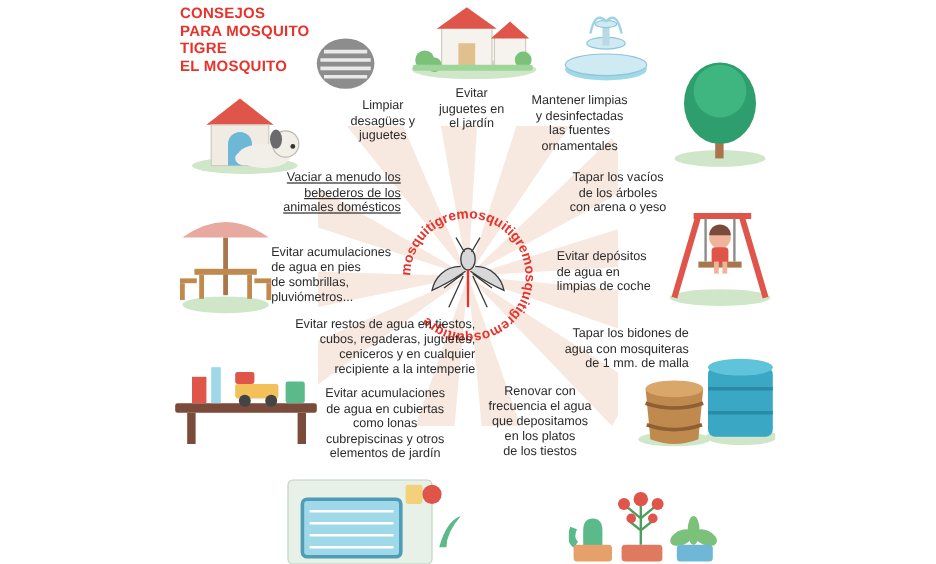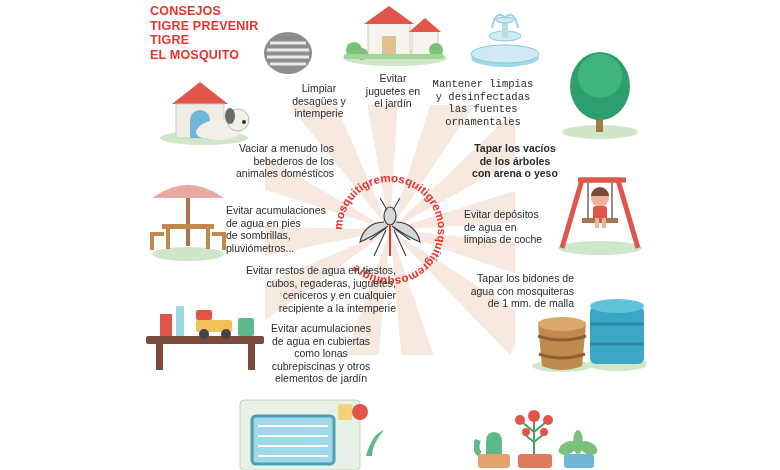--- a/index.html
+++ b/index.html
@@ -55,21 +55,21 @@
       <polygon points="125,125 180,282 140,290"></polygon>
       <polygon points="125,125 110,292 70,282"></polygon>
       <polygon points="125,125 -20,230 -38,195"></polygon>
       <polygon points="125,125 -45,160 -50,120"></polygon>
       <polygon points="125,125 -45,70 -28,35"></polygon>
     </g>
   </svg>
 
   <div class="title">
     <div>CONSEJOS</div>
-    <div>TIGRE PREVENIR</div>
+    <div>PARA MOSQUITO</div>
     <div>TIGRE</div>
     <div>EL MOSQUITO</div>
   </div>
 
   <div class="center">
     <svg class="circ-text" viewBox="0 0 120 120">
       <defs>
         <path id="ringpath" d="M60,60 m-48,0 a48,48 0 1,1 96,0 a48,48 0 1,1 -96,0"></path>
       </defs>
       <text font-size="11.5" font-weight="bold" fill="#e8322a" font-family="'Liberation Sans',sans-serif">
@@ -83,21 +83,21 @@
         <path d="M66,52 C80,52 88,62 90,72 C76,66 68,60 62,56" fill="#d8d8d8"></path>
         <path d="M60,55 L60,86" stroke="#e8322a" stroke-width="2"></path>
         <path d="M56,60 L44,86 M64,60 L76,86 M56,58 L40,70 M64,58 L80,70"></path>
       </g>
     </svg>
   </div>
 
   <div class="tip c" style="left:276px;top:82px;width:86px;">
     <div style="white-space:pre-line">Limpiar
 desagües y
-intemperie</div>
+juguetes</div>
   </div>
   <svg class="ill" style="left:262px;top:30px;" width="52" height="46">
     <ellipse cx="26" cy="23" rx="24" ry="21" fill="#8d8d8d"></ellipse>
     <g stroke="#e9e9e9" stroke-width="3">
       <line x1="8" y1="13" x2="44" y2="13"></line>
       <line x1="5" y1="20" x2="47" y2="20"></line>
       <line x1="5" y1="27" x2="47" y2="27"></line>
       <line x1="8" y1="34" x2="44" y2="34"></line>
     </g>
   </svg>
@@ -117,36 +117,36 @@
     <g fill="#7cc17a">
       <circle cx="14" cy="50" r="8"></circle>
         <circle cx="22" cy="54" r="6"></circle>
       <circle cx="96" cy="50" r="7"></circle>
     </g>
     <g fill="#9ed69a">
         <rect x="4" y="54" width="100" height="5" rx="2"></rect>
       </g>
   </svg>
 
-  <div class="tip c" style="left:428px;top:78px;width:110px;font-family:Liberation Mono, monospace;">
+  <div class="tip c" style="left:428px;top:78px;width:110px;">
     <div style="white-space:pre-line">Mantener limpias
 y desinfectadas
 las fuentes
 ornamentales</div>
   </div>
   <svg class="ill" style="left:468px;top:2px;" width="74" height="68">
     <ellipse cx="37" cy="56" rx="34" ry="9" fill="#9fd8e8"></ellipse>
     <ellipse cx="37" cy="52" rx="34" ry="9" fill="#cfeaf3" stroke="#8cc6d8"></ellipse>
     <ellipse cx="37" cy="34" rx="16" ry="5" fill="#cfeaf3" stroke="#8cc6d8"></ellipse>
     <rect x="34" y="20" width="6" height="16" fill="#b9d9e4"></rect>
     <ellipse cx="37" cy="18" rx="9" ry="3" fill="#cfeaf3" stroke="#8cc6d8"></ellipse>
     <path d="M37,16 C30,8 26,16 24,26 M37,16 C44,8 48,16 50,26" stroke="#9ad3e6" fill="none" stroke-width="2"></path>
   </svg>
 
-  <div class="tip c" style="left:462px;top:142px;width:106px;font-weight:bold;">
+  <div class="tip c" style="left:462px;top:142px;width:106px;">
     <div style="white-space:pre-line">Tapar los vacíos
 de los árboles
 con arena o yeso</div>
   </div>
   <svg class="ill" style="left:556px;top:46px;" width="88" height="94">
     <ellipse cx="44" cy="86" rx="38" ry="7" fill="#cfe6c8"></ellipse>
     <rect x="40" y="58" width="7" height="28" fill="#a9764b"></rect>
     <ellipse cx="44" cy="40" rx="30" ry="34" fill="#2f9e6e"></ellipse>
     <ellipse cx="44" cy="30" rx="22" ry="22" fill="#3fb57f"></ellipse>
   </svg>
@@ -193,20 +193,27 @@
       <ellipse cx="32" cy="90" rx="30" ry="6" fill="#cfe6c8"></ellipse>
       <path d="M8,48 q24,-10 48,0 l-4,42 q-20,8 -40,0 z" fill="#c08a4f"></path>
       <ellipse cx="32" cy="48" rx="24" ry="7" fill="#d9a76a"></ellipse>
       <g stroke="#8d5f33" stroke-width="3" fill="none">
         <path d="M8,60 q24,8 48,0"></path>
           <path d="M9,78 q23,8 46,0"></path>
       </g>
     </g>
   </svg>
 
+  <div class="tip c" style="left:398px;top:320px;width:104px;">
+    <div style="white-space:pre-line">Renovar con
+frecuencia el agua
+que depositamos
+en los platos
+de los tiestos</div>
+  </div>
   <svg class="ill" style="left:474px;top:398px;" width="126" height="72">
     <g>
       <path d="M12,66 L12,44 q0,-10 8,-10 q8,0 8,10 L28,66" fill="#5cb98a"></path>
       <path d="M6,56 q-6,-4 -2,-14" stroke="#5cb98a" stroke-width="6" fill="none"></path>
       <rect x="4" y="56" width="32" height="14" rx="3" fill="#e6a06a"></rect>
     </g>
     <g>
       <g stroke="#4f9e5e" stroke-width="2" fill="none">
         <path d="M60,56 L60,22 M60,34 L48,24 M60,34 L72,24 M60,44 L50,36 M60,44 L70,36"></path>
       </g>
@@ -285,21 +292,21 @@
     <rect x="40" y="22" width="4" height="48" fill="#a9764b"></rect>
     <rect x="16" y="48" width="52" height="5" fill="#c08a4f"></rect>
     <rect x="20" y="53" width="4" height="20" fill="#c08a4f"></rect>
     <rect x="60" y="53" width="4" height="20" fill="#c08a4f"></rect>
     <rect x="4" y="56" width="14" height="4" fill="#c08a4f"></rect>
     <rect x="4" y="60" width="4" height="14" fill="#c08a4f"></rect>
     <rect x="66" y="56" width="14" height="4" fill="#c08a4f"></rect>
     <rect x="76" y="60" width="4" height="14" fill="#c08a4f"></rect>
   </svg>
 
-  <div class="tip r" style="left:218px;top:142px;width:116px;">
+  <div class="tip r" style="left:218px;top:142px;width:116px;text-decoration:underline;">
     <div style="white-space:pre-line">Vaciar a menudo los
 bebederos de los
 animales domésticos</div>
   </div>
   <svg class="ill" style="left:154px;top:76px;" width="100" height="70">
     <ellipse cx="50" cy="62" rx="44" ry="7" fill="#cfe6c8"></ellipse>
     <polygon points="18,28 46,6 74,28" fill="#e0554a"></polygon>
     <rect x="22" y="28" width="48" height="34" fill="#f0ece4" stroke="#cfcabf"></rect>
     <path d="M36,62 L36,44 a10,10 0 0,1 20,0 L56,62 z" fill="#6fb7d6"></path>
     <g>

